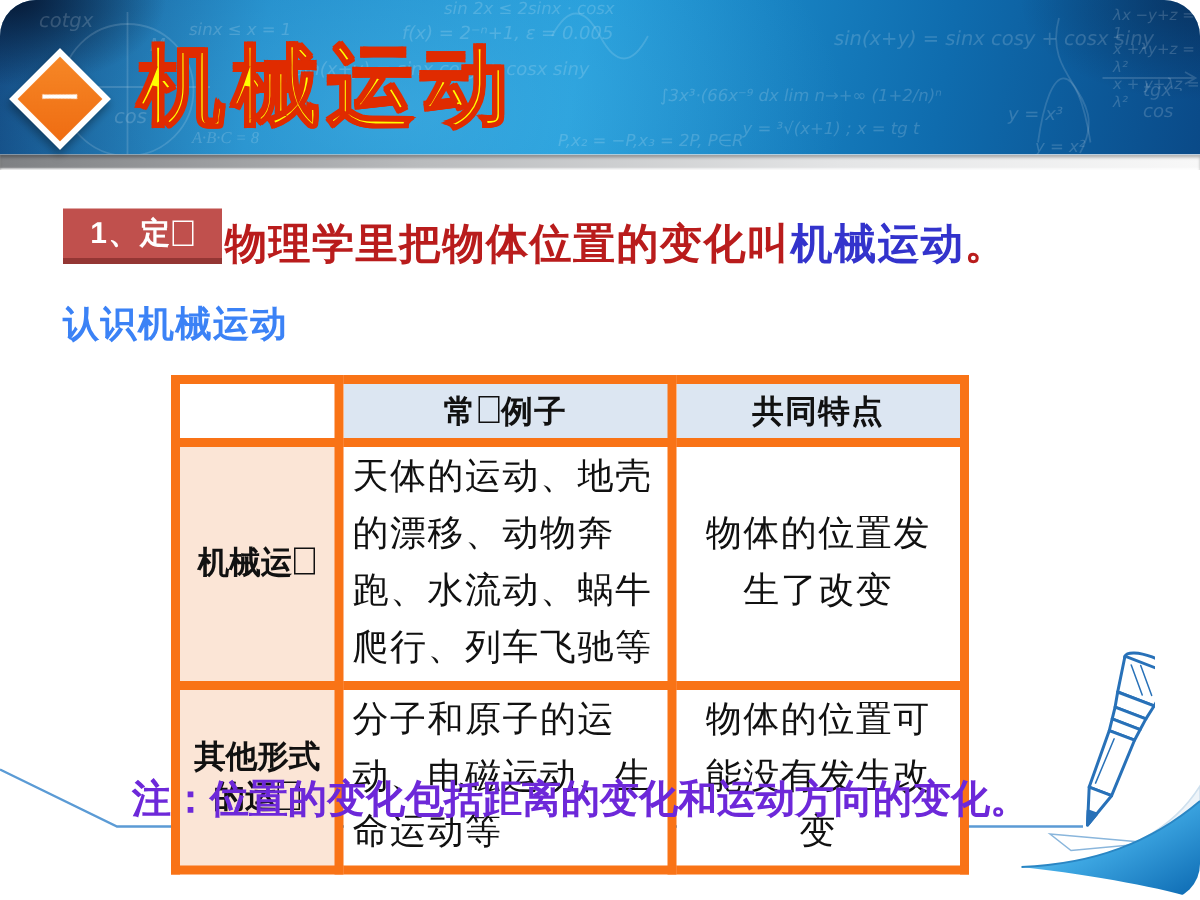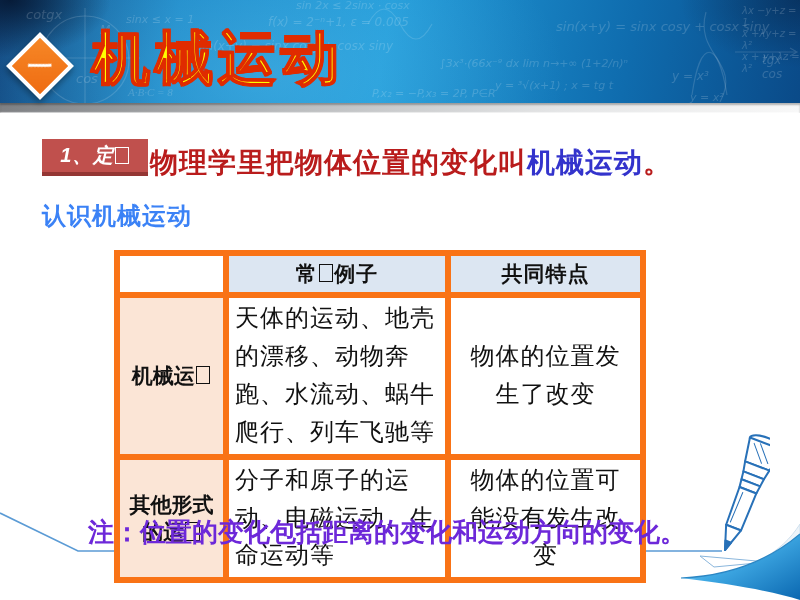--- a/index.html
+++ b/index.html
@@ -1,18 +1,18 @@
 <!DOCTYPE html>
 <html><head>
 <meta charset="utf-8">
 <style>
   html,body{margin:0;padding:0;}
   body{width:800px;height:600px;overflow:hidden;background:#fff;
        font-family:"Liberation Sans",sans-serif;}
-  .slide{position:relative;width:800px;height:600px;background:#ffffff;overflow:hidden;}
+  .slide{position:relative;width:800px;height:600px;background:#ffffff;overflow:hidden;border-radius:24px;}
 
   
   .banner{position:absolute;left:0;top:0;width:800px;height:103px;
     background:
       radial-gradient(140px 80px at 10px 0px, rgba(5,22,48,.9), rgba(5,22,48,0) 72%),
       radial-gradient(160px 90px at 100% 0px, rgba(6,30,64,.55), rgba(6,30,64,0) 75%),
       radial-gradient(430px 250px at 33% 72%, rgba(96,200,243,.38), rgba(96,200,243,0) 70%),
       linear-gradient(100deg,#12477f 0%,#1b86c6 22%,#219ad8 48%,#0f6cae 78%,#0a4a88 100%);
     overflow:hidden;}
   .formula{position:absolute;color:rgba(255,255,255,.17);font-style:italic;
@@ -49,21 +49,21 @@
 
   .title{position:absolute;left:92px;top:26px;margin:0;z-index:3;
     font-size:58px;font-weight:900;letter-spacing:5px;line-height:1.1;
     color:#ffff00;-webkit-text-stroke:1.5px #e02b00;
     text-shadow:-1px -1px 0 #e02b00,1px -1px 0 #e02b00,-1px 1px 0 #e02b00,1px 1px 0 #e02b00;}
 
   
   .badge{position:absolute;left:42px;top:139px;width:106px;height:33px;z-index:3;
     background:#c0504d;border-bottom:4px solid #943634;color:#fff;
     font-size:20px;font-weight:bold;display:flex;align-items:center;justify-content:center;
-    letter-spacing:1px;font-style:italic;}
+    letter-spacing:1px;}
   .sentence{position:absolute;left:150px;top:144px;margin:0;z-index:3;
     font-size:28px;font-weight:700;letter-spacing:1px;white-space:nowrap;}
   .run-black{color:#b91c1c;}
   .run-red{color:#b91c1c;}
   .run-blue{color:#3333cc;}
 
   .subheading{position:absolute;left:42px;top:200px;margin:0;z-index:3;
     font-size:24px;font-weight:bold;color:#3b82f6;letter-spacing:1px;}
 
   

